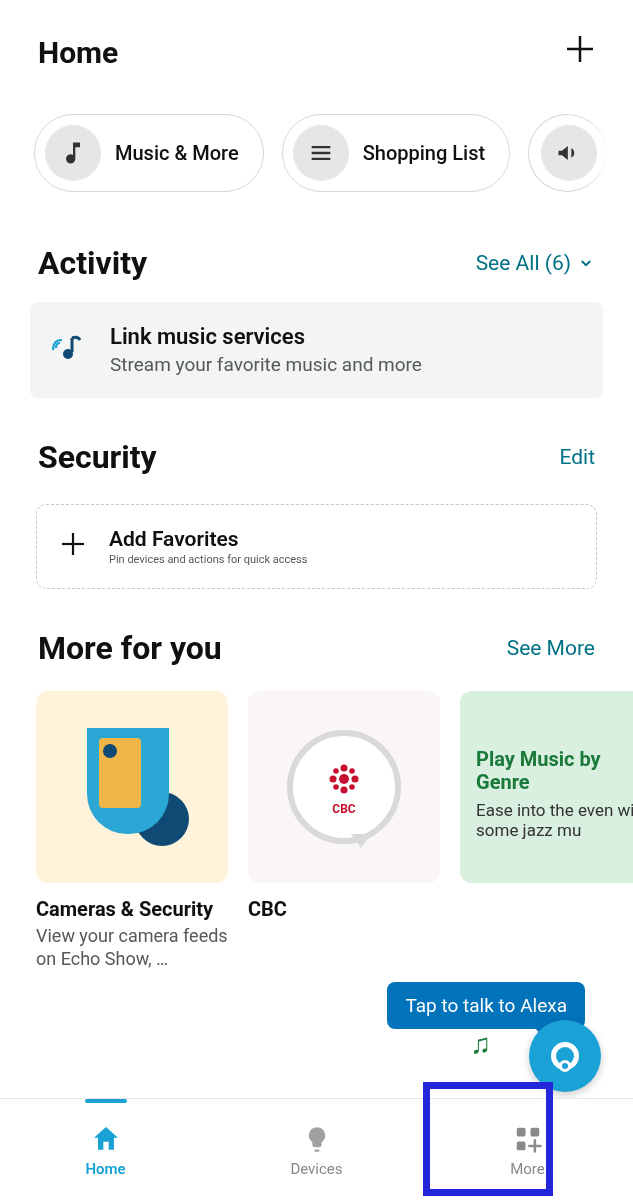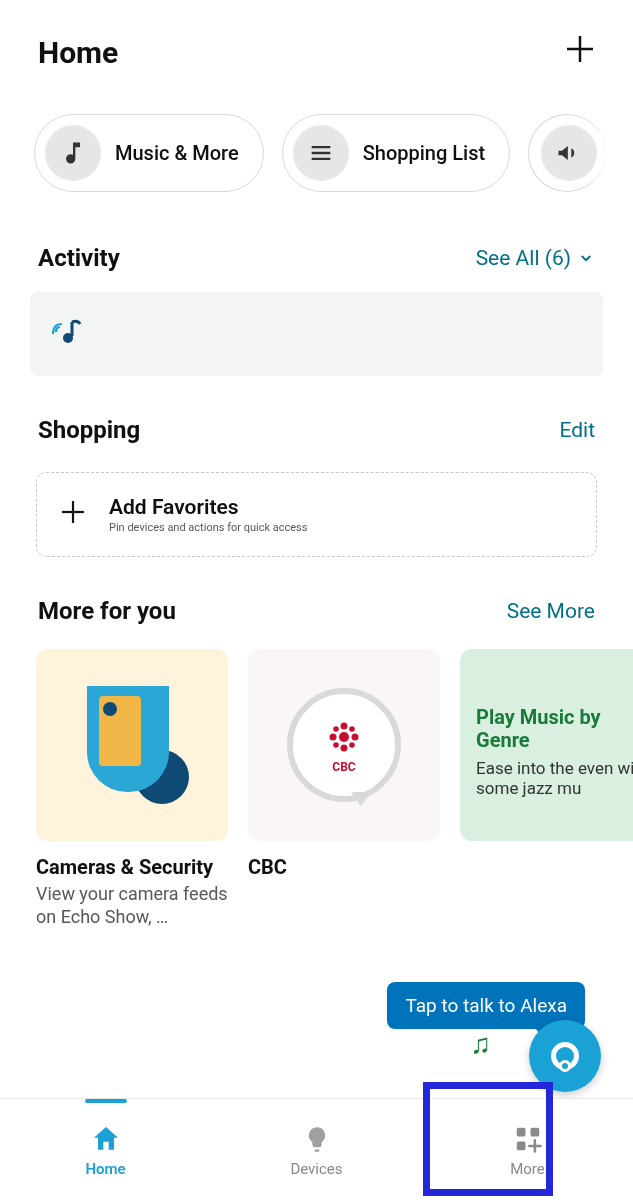--- a/index.html
+++ b/index.html
@@ -51,21 +51,21 @@
     .pill.partial { padding-right: 0; width: 78px; overflow: hidden; border-right: none; }
     .pill.partial .circle { margin-left: 2px; }
 
     
     .section-head {
       display: flex;
       justify-content: space-between;
       align-items: center;
       padding: 40px 38px 12px 38px;
     }
-    .section-head h2 { font-size: 24px; font-weight: 700; }
+    .section-head h2 { font-size: 32px; font-weight: 700; }
     .link { color: #007185; font-size: 21px; font-weight: 400; cursor: pointer; display: flex; align-items: center; gap: 6px; }
 
     
     .activity-card {
       margin: 8px 30px 0 30px;
       background: #f3f4f4;
       border-radius: 8px;
       padding: 22px 22px;
       display: flex;
       align-items: center;
@@ -258,24 +258,28 @@
 <div class="activity-card">
   <div>
     <svg width="36" height="36" viewBox="0 0 36 36">
       <path d="M4 18 Q4 13 8 13" fill="none" stroke="#1aa1d6" stroke-width="2.2"></path>
       <path d="M1 20 Q1 10 10 10" fill="none" stroke="#1aa1d6" stroke-width="2.2"></path>
       <path d="M20 8 v14" stroke="#0e4a73" stroke-width="3" fill="none"></path>
       <circle cx="16" cy="24" r="5" fill="#0e4a73"></circle>
       <path d="M20 8 q6 -2 8 2" fill="none" stroke="#0e4a73" stroke-width="3"></path>
     </svg>
   </div>
+  <div class="text-block">
+    <div class="title">Link music services</div>
+    <div class="subtitle">Stream your favorite music and more</div>
+  </div>
 </div>
 
 <div class="section-head">
-  <h2>Shopping</h2>
+  <h2>Security</h2>
   <div class="link">
     <span>Edit</span>
   </div>
 </div>
 <div class="fav-card">
   <div class="plus-sm">
     <svg width="28" height="28" viewBox="0 0 28 28">
         <line x1="14" y1="3" x2="14" y2="25" stroke="#111" stroke-width="2.2"></line>
         <line x1="3" y1="14" x2="25" y2="14" stroke="#111" stroke-width="2.2"></line>
       </svg>

